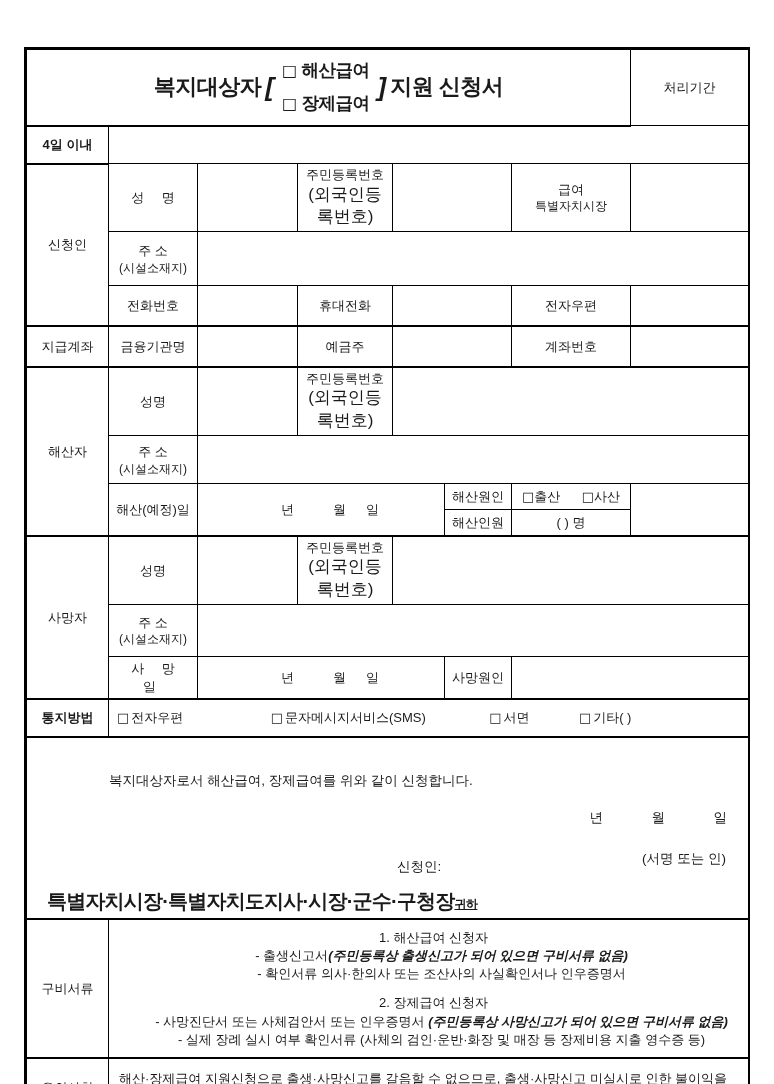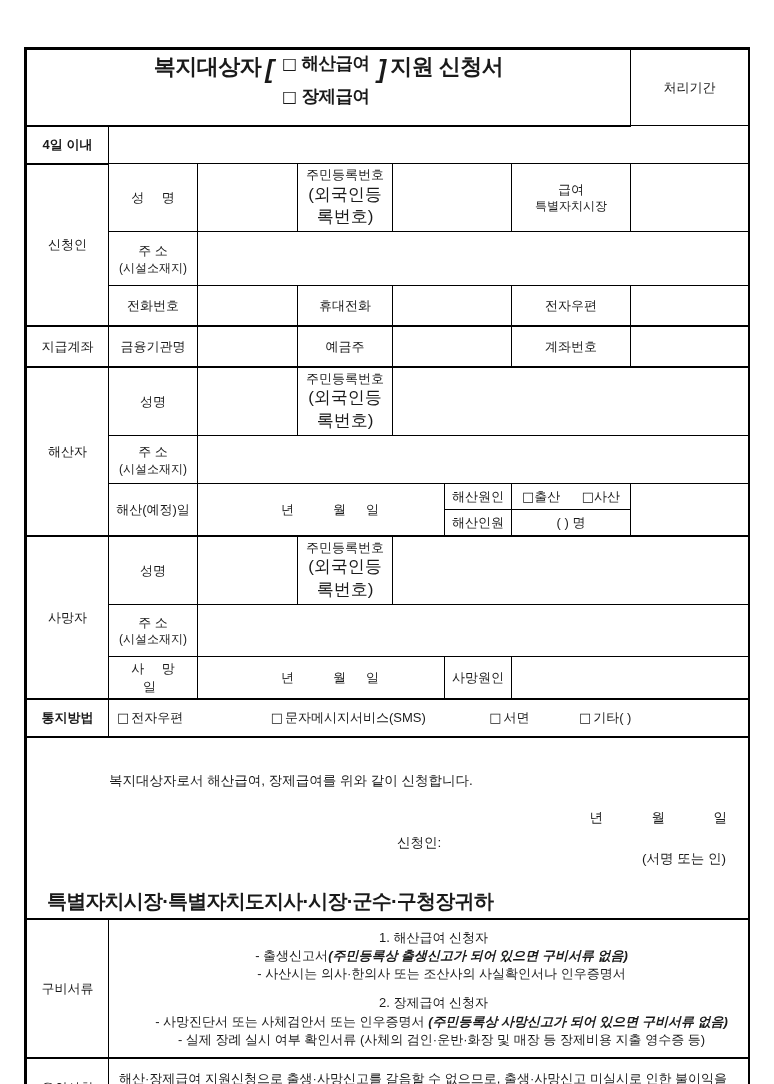--- a/index.html
+++ b/index.html
@@ -68,21 +68,21 @@
   .thick-b { border-bottom: 2px solid #000 !important; }
   .thick-t { border-top: 2px solid #000 !important; }
 
   
   .title-cell {
     height: 76px;
     position: relative;
   }
   .title-inner {
     display: flex;
-    align-items: flex-start;
+    align-items: center;
     justify-content: center;
     height: 100%;
     gap: 2px;
   }
   .title-main {
     font-size: 22px;
     font-weight: bold;
     letter-spacing: -0.5px;
     white-space: nowrap;
   }
@@ -159,42 +159,43 @@
     position: absolute;
     right: 20px;
     top: 71px;
     font-size: 13.5px;
     letter-spacing: 1px;
   }
   .decl-date .g { display:inline-block; width: 62px; }
   .decl-signer {
     position: absolute;
     left: 370px;
-    top: 96px;
+    top: 120px;
     font-size: 13.5px;
   }
   .decl-sign-note {
     position: absolute;
     right: 22px;
     top: 112px;
     font-size: 13.5px;
   }
   .decl-recipient {
     position: absolute;
     left: 20px;
     top: 150px;
     font-size: 20px;
     font-weight: bold;
     letter-spacing: -0.8px;
     white-space: nowrap;
   }
   .decl-recipient .suffix {
-    font-size: 20px;
+    font-size: 12px;
     font-weight: bold;
     letter-spacing: -0.5px;
+    text-decoration: underline;
   }
 
   
   .docs-cell {
     text-align: left;
     padding: 9px 0 9px 10px !important;
     font-size: 11.8px;
     line-height: 1.55;
   }
   .docs-cell .hd { margin: 0 0 1px 0; }
@@ -380,21 +381,21 @@
           <div class="decl-sign-note">(서명 또는 인)</div>
           <div class="decl-recipient"><span>특별자치시장·특별자치도지사·시장·군수·구청장</span><span class="suffix">귀하</span></div>
         </td>
       </tr>
 
       <tr>
         <td class="lbl thick-t">구비서류</td>
         <td colspan="7" class="docs-cell thick-t noborder-r">
           <div class="hd">1. 해산급여 신청자</div>
           <div class="it"><span>-  출생신고서</span><b class="bi">(주민등록상 출생신고가 되어 있으면 구비서류 없음)</b></div>
-          <div class="it">-  사산시는 의사·한의사 또는 조산사의 사실확인서나 인우증명서</div>
+          <div class="it">-  확인서류 의사·한의사 또는 조산사의 사실확인서나 인우증명서</div>
           <div class="gap"></div>
           <div class="hd">2. 장제급여 신청자</div>
           <div class="it"><span>-  사망진단서 또는 사체검안서 또는 인우증명서 </span><b class="bi">(주민등록상 사망신고가 되어 있으면 구비서류 없음)</b></div>
           <div class="it">-  실제 장례 실시 여부 확인서류 (사체의 검인·운반·화장 및 매장 등 장제비용 지출 영수증 등)</div>
         </td>
       </tr>
 
       <tr>
         <td class="lbl thick-t" style="height:58px">유의사항</td>
         <td colspan="7" class="notes-cell thick-t noborder-r">해산·장제급여 지원신청으로 출생·사망신고를 갈음할 수 없으므로, 출생·사망신고 미실시로 인한 불이익을 받지 않도록 반드시 출생·사망신고를 해주시기 바랍니다.</td>

